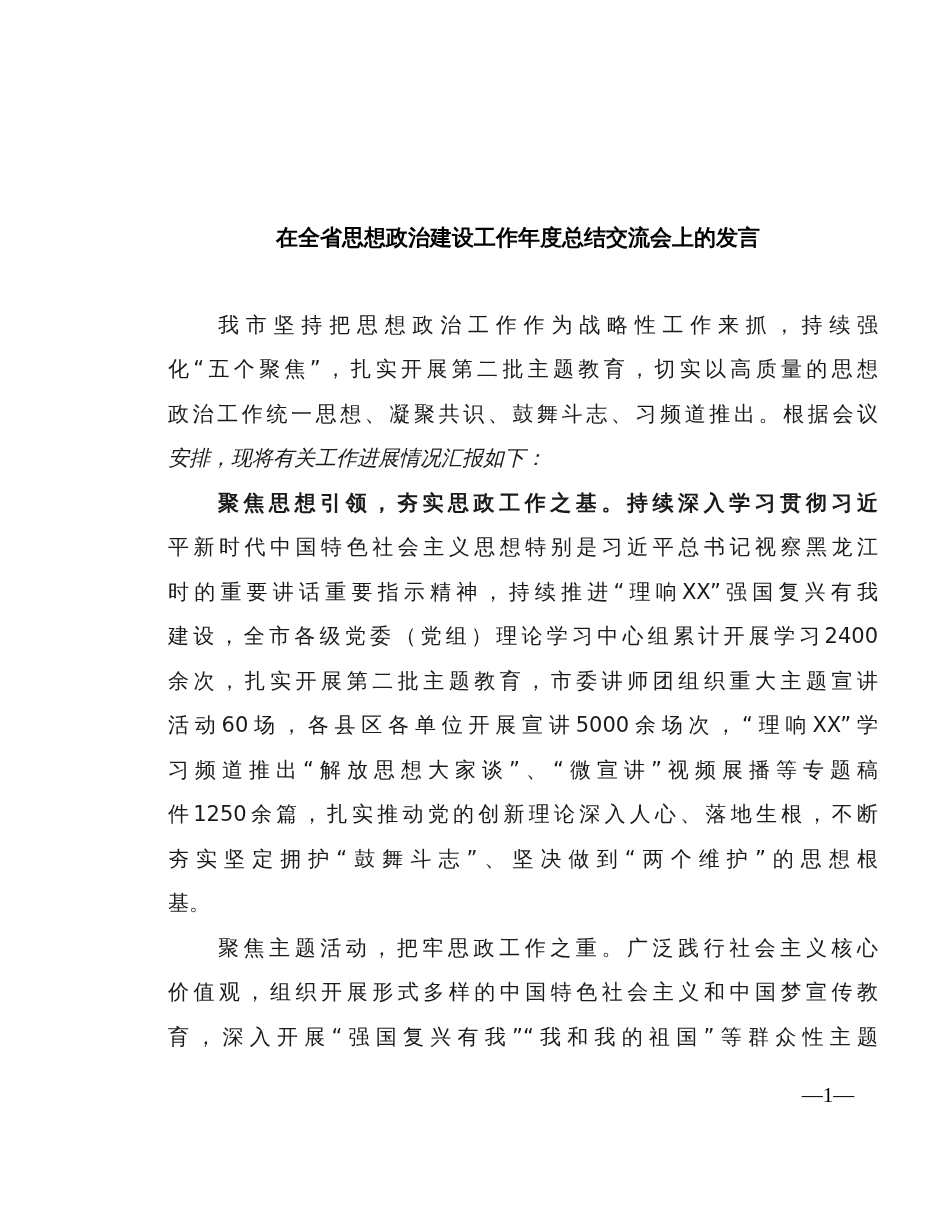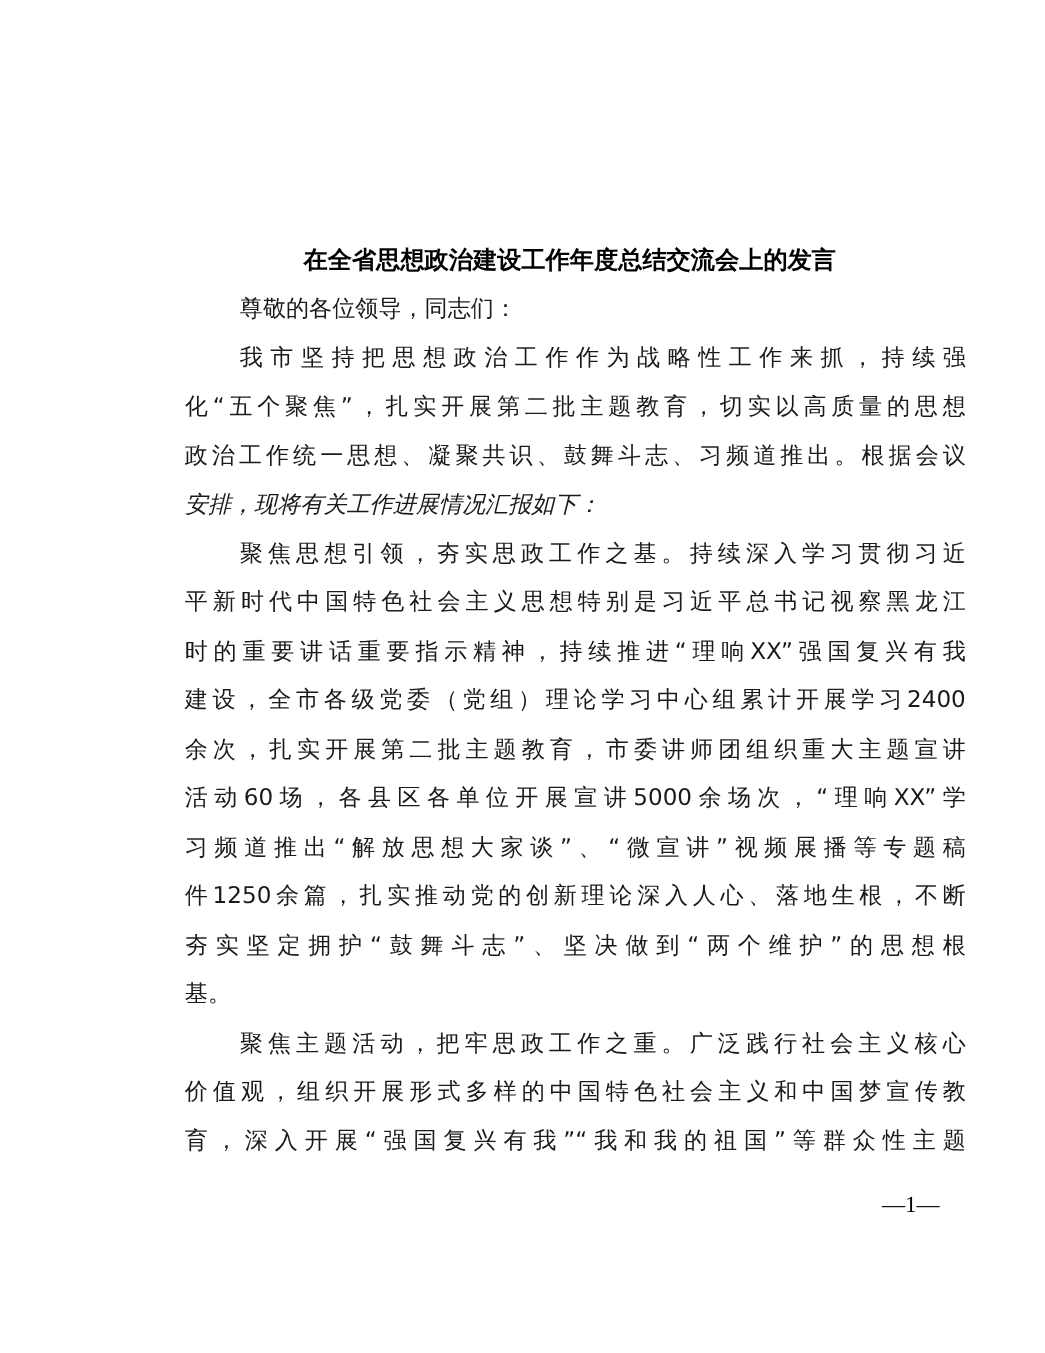--- a/index.html
+++ b/index.html
@@ -68,31 +68,30 @@
       color: #000;
     }
   </style>
 </head>
 <body>
 
 <div class="page">
 
   <div class="title">在全省思想政治建设工作年度总结交流会上的发言</div>
 
-  <div class="line indent last" style="top:258px;">尊敬的各位领导，同志们：</div>
 
   <div>
     <div class="line indent" style="top:303px;">我市坚持把思想政治工作作为战略性工作来抓，持续强</div>
     <div class="line" style="top:347px;">化“五个聚焦”，扎实开展第二批主题教育，切实以高质量的思想</div>
     <div class="line" style="top:392px;">政治工作统一思想、凝聚共识、鼓舞斗志、习频道推出。根据会议</div>
     <div class="line last" style="top:436px;font-style:italic;">安排，现将有关工作进展情况汇报如下：</div>
   </div>
 
   <div>
-    <div class="line indent" style="top:481px;">聚焦思想引领，夯实思政工作之基。持续深入学习贯彻习近</div>
+    <div class="line indent" style="top:481px;font-weight:bold;">聚焦思想引领，夯实思政工作之基。持续深入学习贯彻习近</div>
     <div class="line" style="top:525px;">平新时代中国特色社会主义思想特别是习近平总书记视察黑龙江</div>
     <div class="line" style="top:570px;">时的重要讲话重要指示精神，持续推进“理响XX”强国复兴有我</div>
     <div class="line" style="top:614px;">建设，全市各级党委（党组）理论学习中心组累计开展学习2400</div>
     <div class="line" style="top:659px;">余次，扎实开展第二批主题教育，市委讲师团组织重大主题宣讲</div>
     <div class="line" style="top:703px;">活动60场，各县区各单位开展宣讲5000余场次，“理响XX”学</div>
     <div class="line" style="top:748px;">习频道推出“解放思想大家谈”、“微宣讲”视频展播等专题稿</div>
     <div class="line" style="top:792px;">件1250余篇，扎实推动党的创新理论深入人心、落地生根，不断</div>
     <div class="line" style="top:837px;">夯实坚定拥护“鼓舞斗志”、坚决做到“两个维护”的思想根</div>
     <div class="line last" style="top:881px;">基。</div>
   </div>

